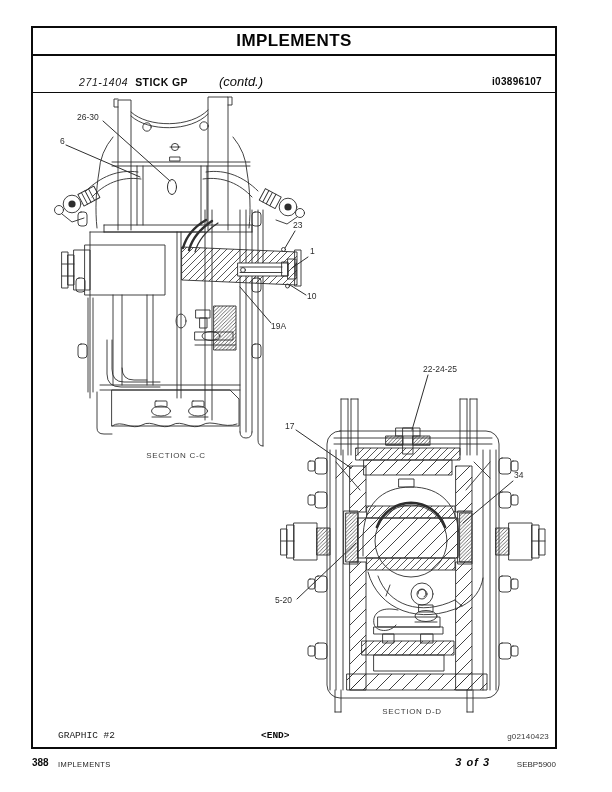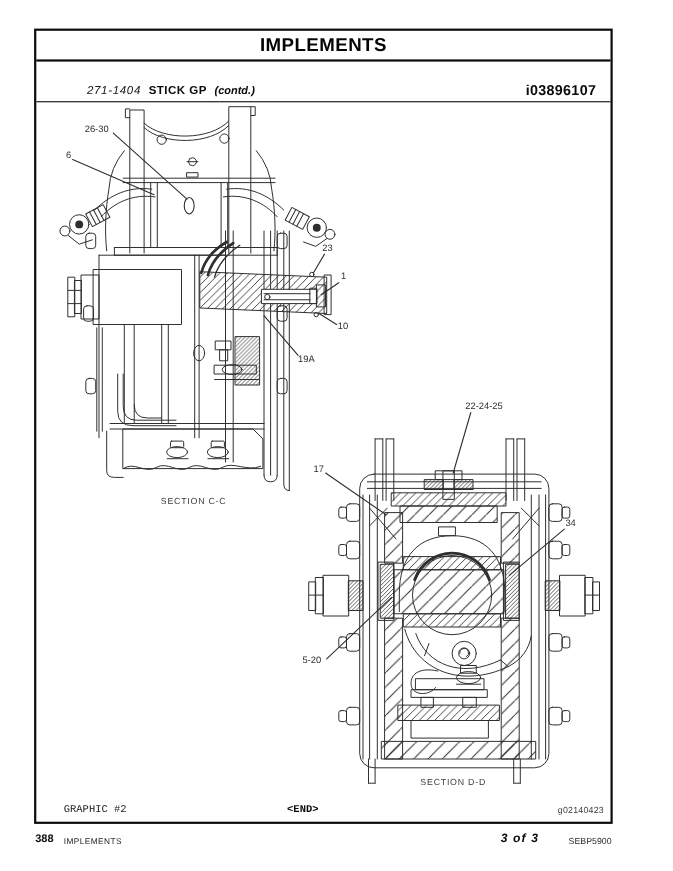--- a/index.html
+++ b/index.html
@@ -20,22 +20,22 @@
     font-weight:bold;font-size:17px;letter-spacing:.4px;color:#050505;
   }
   .subtitle-row{
     height:21px;border-bottom:1.5px solid #0b0b0b;
     display:flex;align-items:center;justify-content:space-between;
     padding:15px 13px 0 46px;
   }
   .subtitle-left{display:flex;align-items:baseline;gap:7px;}
   .part-number{font-style:italic;font-size:10.5px;letter-spacing:.6px;color:#161616;}
   .part-name{font-weight:bold;font-size:10.5px;letter-spacing:.4px;color:#0a0a0a;}
-  .contd{font-weight:bold;font-style:italic;font-size:10px;color:#0a0a0a;}
-  .doc-id{font-weight:bold;font-size:13px;letter-spacing:.3px;color:#0a0a0a;}
+  .contd{font-weight:normal;font-style:italic;font-size:13px;color:#0a0a0a;margin-left:24px;}
+  .doc-id{font-weight:bold;font-size:10px;letter-spacing:.3px;color:#0a0a0a;}
   .graphic-row{
     position:absolute;left:0;right:0;bottom:6px;height:13px;
   }
   .graphic-label{
     position:absolute;left:5px;bottom:0;
     font-family:Liberation Mono, monospace;font-size:9.5px;color:#1a1a1a;margin-left:20px;
   }
   .end-marker{
     position:absolute;left:228px;bottom:0;
     font-family:Liberation Mono, monospace;font-weight:bold;font-size:9.5px;color:#0a0a0a;

